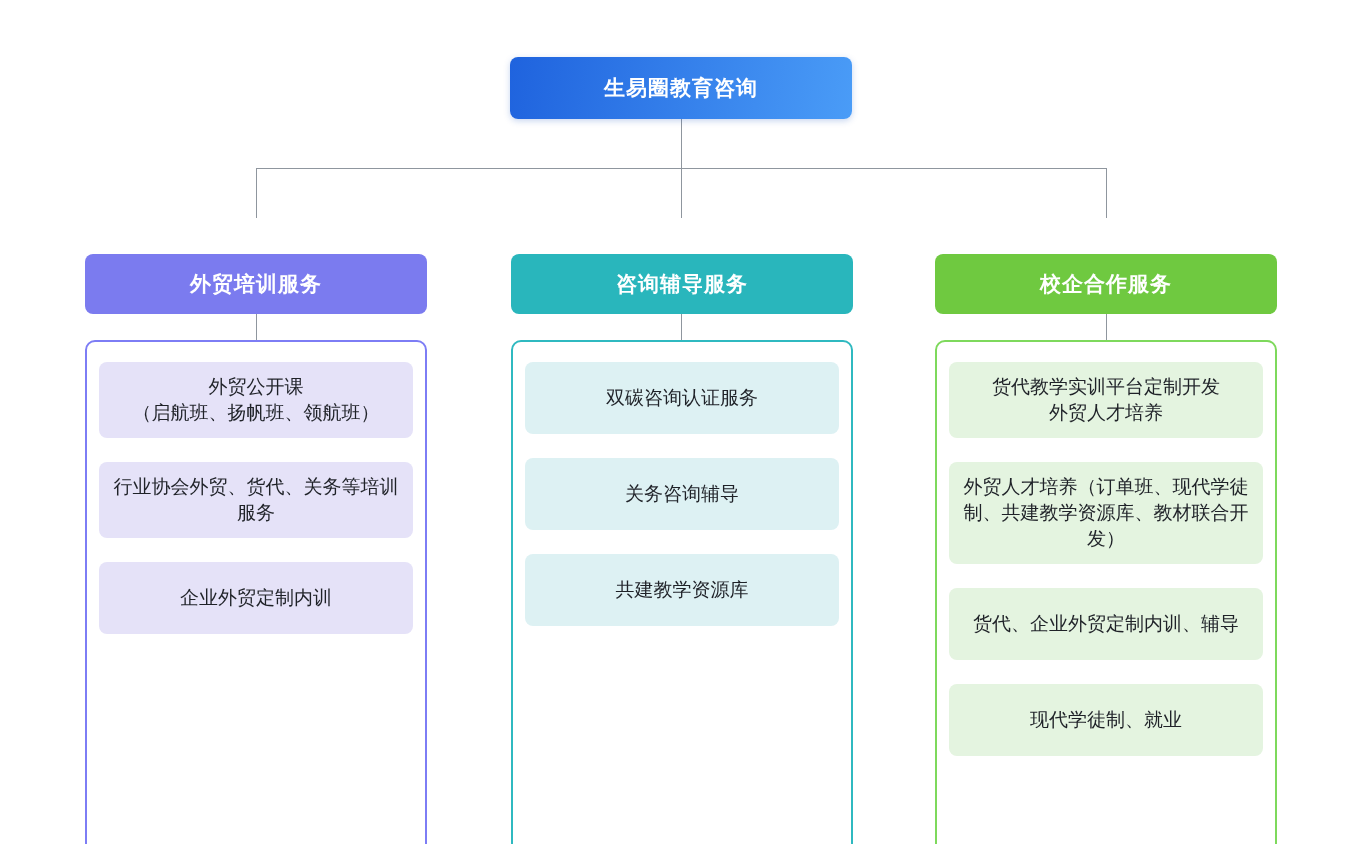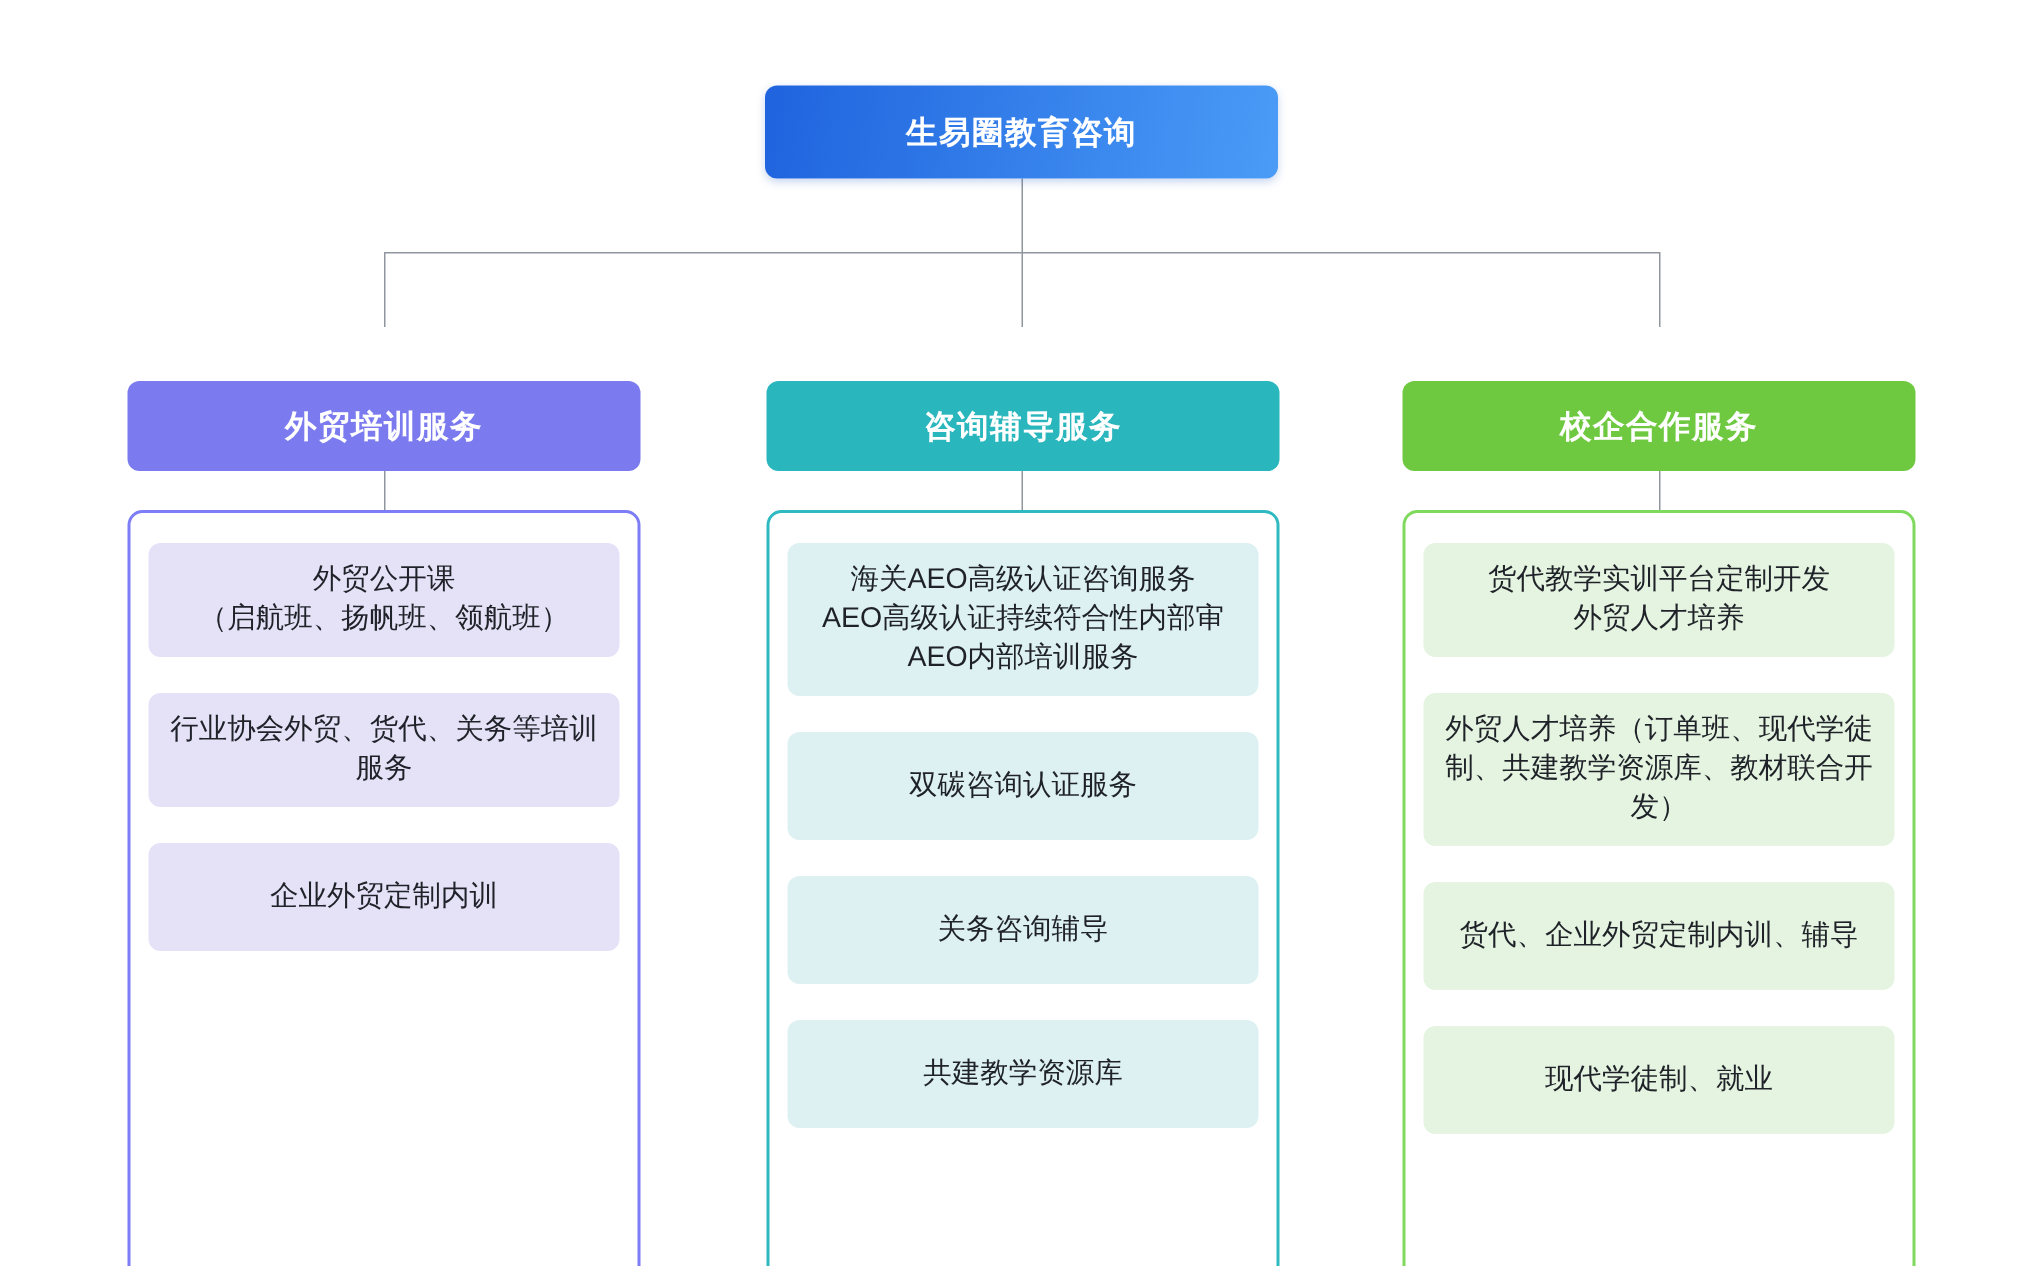--- a/index.html
+++ b/index.html
@@ -126,23 +126,20 @@
       <div class="service-item">外贸公开课
 （启航班、扬帆班、领航班）</div>
       <div class="service-item">行业协会外贸、货代、关务等培训服务</div>
       <div class="service-item">企业外贸定制内训</div>
     </div>
   </div>
 
   <div class="branch branch-1" style="--header-bg: #29b6bc; --border-color: #2fb9c0; --item-bg: #ddf1f3;">
     <div class="branch-header">咨询辅导服务</div>
     <div class="branch-container">
-      <div class="service-item">海关AEO高级认证咨询服务
-AEO高级认证持续符合性内部审
-AEO内部培训服务</div>
       <div class="service-item">双碳咨询认证服务</div>
       <div class="service-item">关务咨询辅导</div>
       <div class="service-item">共建教学资源库</div>
     </div>
   </div>
 
   <div class="branch branch-2" style="--header-bg: #6fc940; --border-color: #7ed95c; --item-bg: #e4f4e0;">
     <div class="branch-header">校企合作服务</div>
     <div class="branch-container">
       <div class="service-item">货代教学实训平台定制开发

